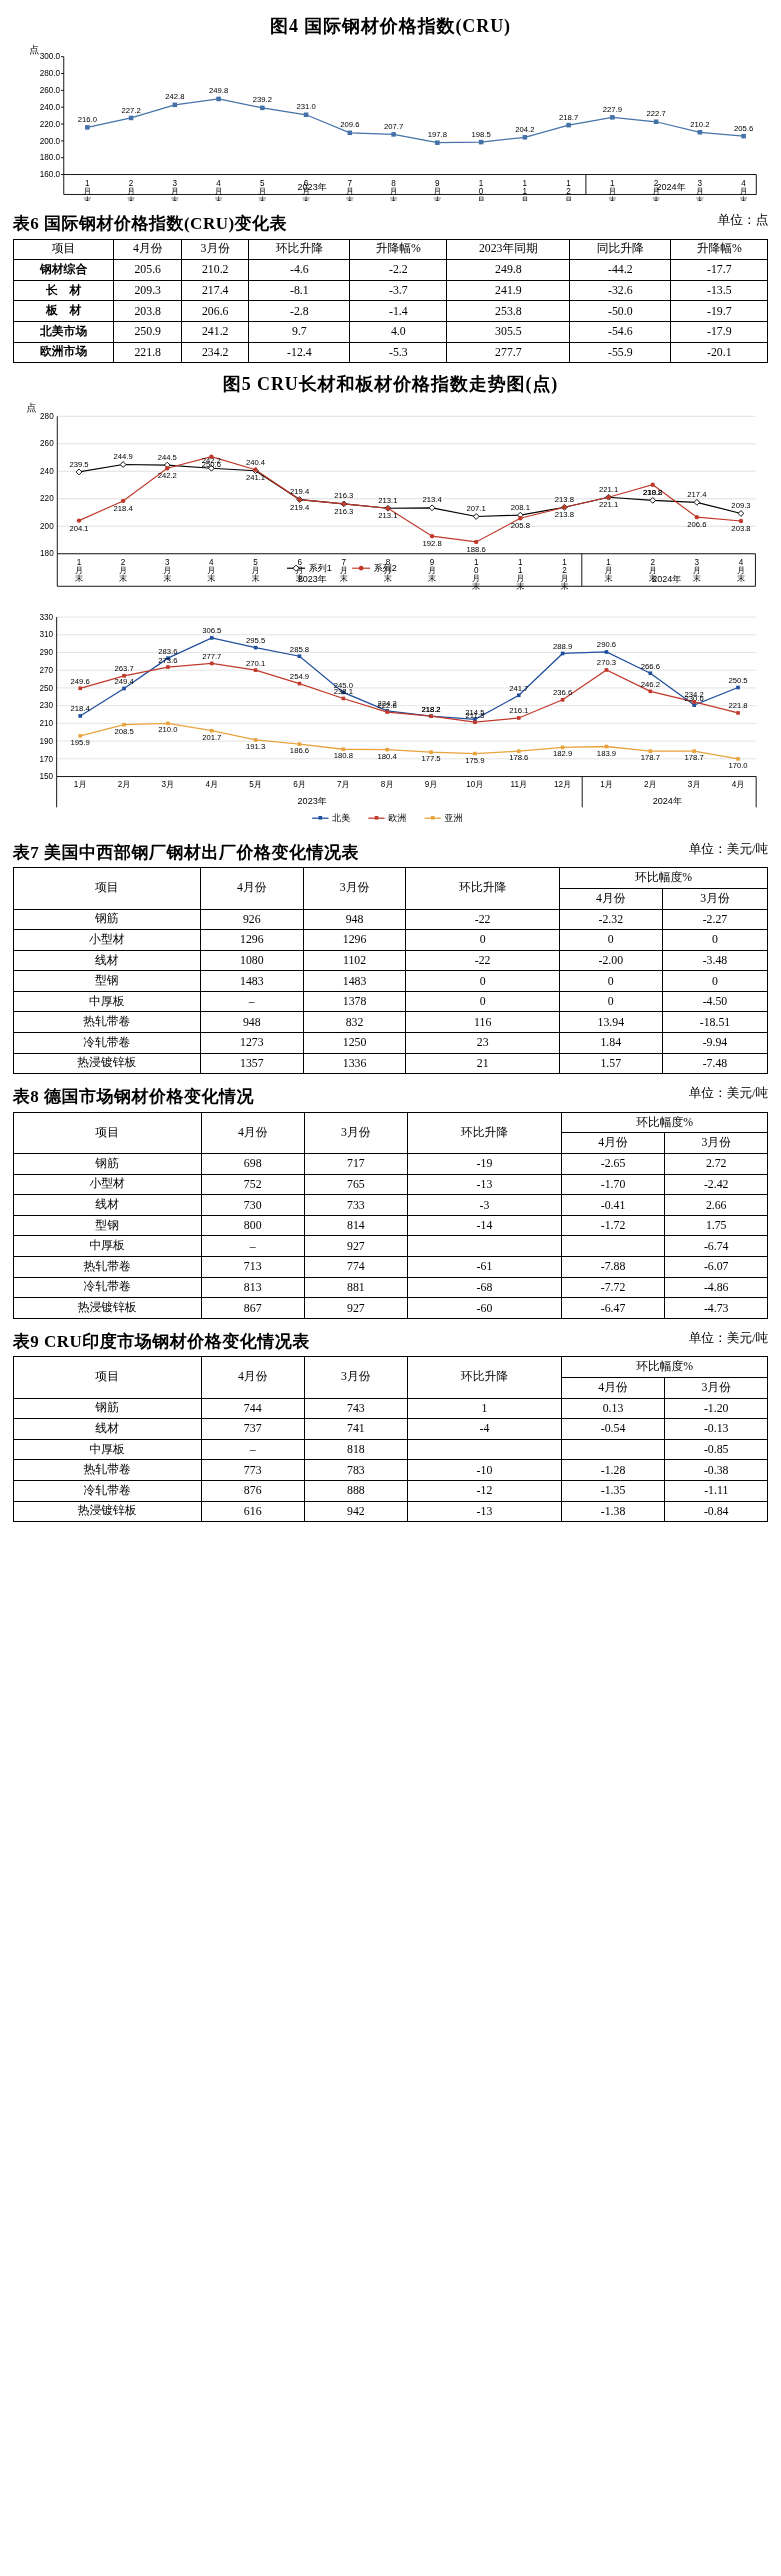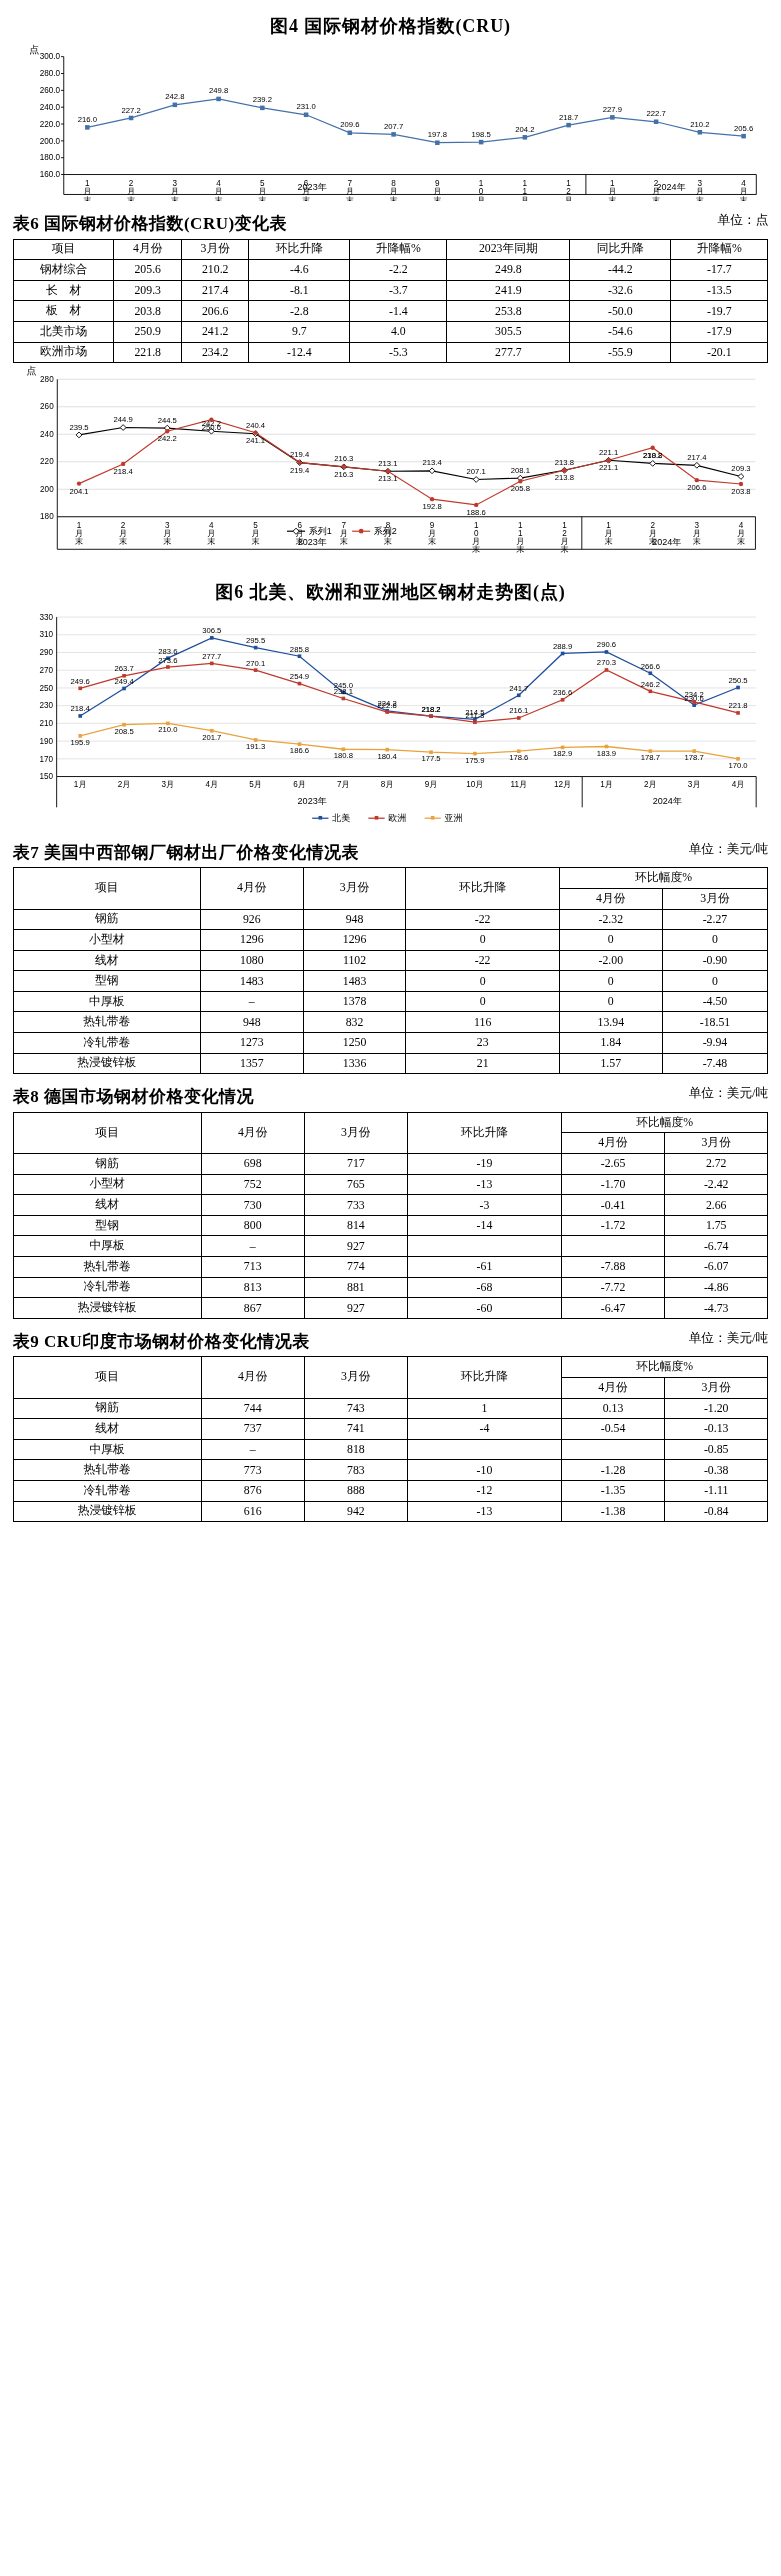--- a/index.html
+++ b/index.html
@@ -41,21 +41,21 @@
     background: #fff;
   }
   table.data th, table.data td {
     border: 0.9px solid #000;
     text-align: center;
     padding: 1.8px 2.7px;
     height: 19px;
     white-space: nowrap;
   }
   table.data th { font-weight: normal; }
-  table.data td.name { font-weight: normal; }
+  table.data td.name { font-weight: bold; }
 
   
   .chart-wrap { position: relative; width: 756px; }
   svg { display: block; }
   .axis-text { font-size: 9px; fill: #000; font-family: "Liberation Sans", sans-serif; }
   .pt-label { font-size: 8.5px; fill: #000; font-family: "Liberation Sans", sans-serif; }
   .unit-label { font-size: 11px; fill: #000; font-family: "Liberation Sans", sans-serif; }
   .legend-text { font-size: 10px; fill: #000; font-family: "Liberation Sans", sans-serif; }
   .yearlabel { font-size: 10px; fill: #000; font-family: "Liberation Sans", sans-serif; }
 </style>
@@ -216,20 +216,21 @@
           <td>234.2</td>
           <td>-12.4</td>
           <td>-5.3</td>
           <td>277.7</td>
           <td>-55.9</td>
           <td>-20.1</td>
         </tr>
       </tbody>
   </table>
 
+  <h2 class="sec-title">图5   CRU长材和板材价格指数走势图(点)</h2>
   <div class="chart-wrap">
     <svg width="756" height="208" viewBox="0 0 834 230">
       <text class="unit-label" x="14" y="12">点</text>
       <g id="f5grid">
           <line x1="48" y1="170" x2="820" y2="170" stroke="#d4d4d4" stroke-width="0.8"></line>
           <line x1="48" y1="139.6" x2="820" y2="139.6" stroke="#d4d4d4" stroke-width="0.8"></line>
           <line x1="48" y1="109.19999999999999" x2="820" y2="109.19999999999999" stroke="#d4d4d4" stroke-width="0.8"></line>
           <line x1="48" y1="78.8" x2="820" y2="78.8" stroke="#d4d4d4" stroke-width="0.8"></line>
           <line x1="48" y1="48.39999999999999" x2="820" y2="48.39999999999999" stroke="#d4d4d4" stroke-width="0.8"></line>
           <line x1="48" y1="18" x2="820" y2="18" stroke="#d4d4d4" stroke-width="0.8"></line>
@@ -340,21 +341,20 @@
           <line x1="302" y1="186" x2="322" y2="186" stroke="#000" stroke-width="1.3"></line>
           <polygon points="312,182.6 315.4,186 312,189.4 308.6,186" fill="#fff" stroke="#000" stroke-width="1"></polygon>
           <text class="legend-text" x="326" y="189.5">系列1</text>
           <line x1="374" y1="186" x2="394" y2="186" stroke="#c0392b" stroke-width="1.3"></line>
           <circle cx="384" cy="186" r="2.6" fill="#c0392b"></circle>
           <text class="legend-text" x="398" y="189.5">系列2</text>
         </g>
     </svg>
   </div>
 
-  <h2 class="sec-title">图6  北美、欧洲和亚洲地区钢材走势图(点)</h2>
   <div class="chart-wrap">
     <svg width="756" height="222" viewBox="0 0 834 245">
       <g id="f6grid">
           <line x1="48" y1="186" x2="820" y2="186" stroke="#d9d9d9" stroke-width="0.8"></line>
           <line x1="48" y1="166.44444444444446" x2="820" y2="166.44444444444446" stroke="#d9d9d9" stroke-width="0.8"></line>
           <line x1="48" y1="146.88888888888889" x2="820" y2="146.88888888888889" stroke="#d9d9d9" stroke-width="0.8"></line>
           <line x1="48" y1="127.33333333333334" x2="820" y2="127.33333333333334" stroke="#d9d9d9" stroke-width="0.8"></line>
           <line x1="48" y1="107.77777777777779" x2="820" y2="107.77777777777779" stroke="#d9d9d9" stroke-width="0.8"></line>
           <line x1="48" y1="88.22222222222221" x2="820" y2="88.22222222222221" stroke="#d9d9d9" stroke-width="0.8"></line>
           <line x1="48" y1="68.66666666666667" x2="820" y2="68.66666666666667" stroke="#d9d9d9" stroke-width="0.8"></line>
@@ -548,21 +548,21 @@
           <td>0</td>
           <td>0</td>
           <td>0</td>
         </tr>
         <tr>
           <td>线材</td>
           <td>1080</td>
           <td>1102</td>
           <td>-22</td>
           <td>-2.00</td>
-          <td>-0.90</td>
+          <td>-3.48</td>
         </tr>
         <tr>
           <td>型钢</td>
           <td>1483</td>
           <td>1483</td>
           <td>0</td>
           <td>0</td>
           <td>0</td>
         </tr>
         <tr>

